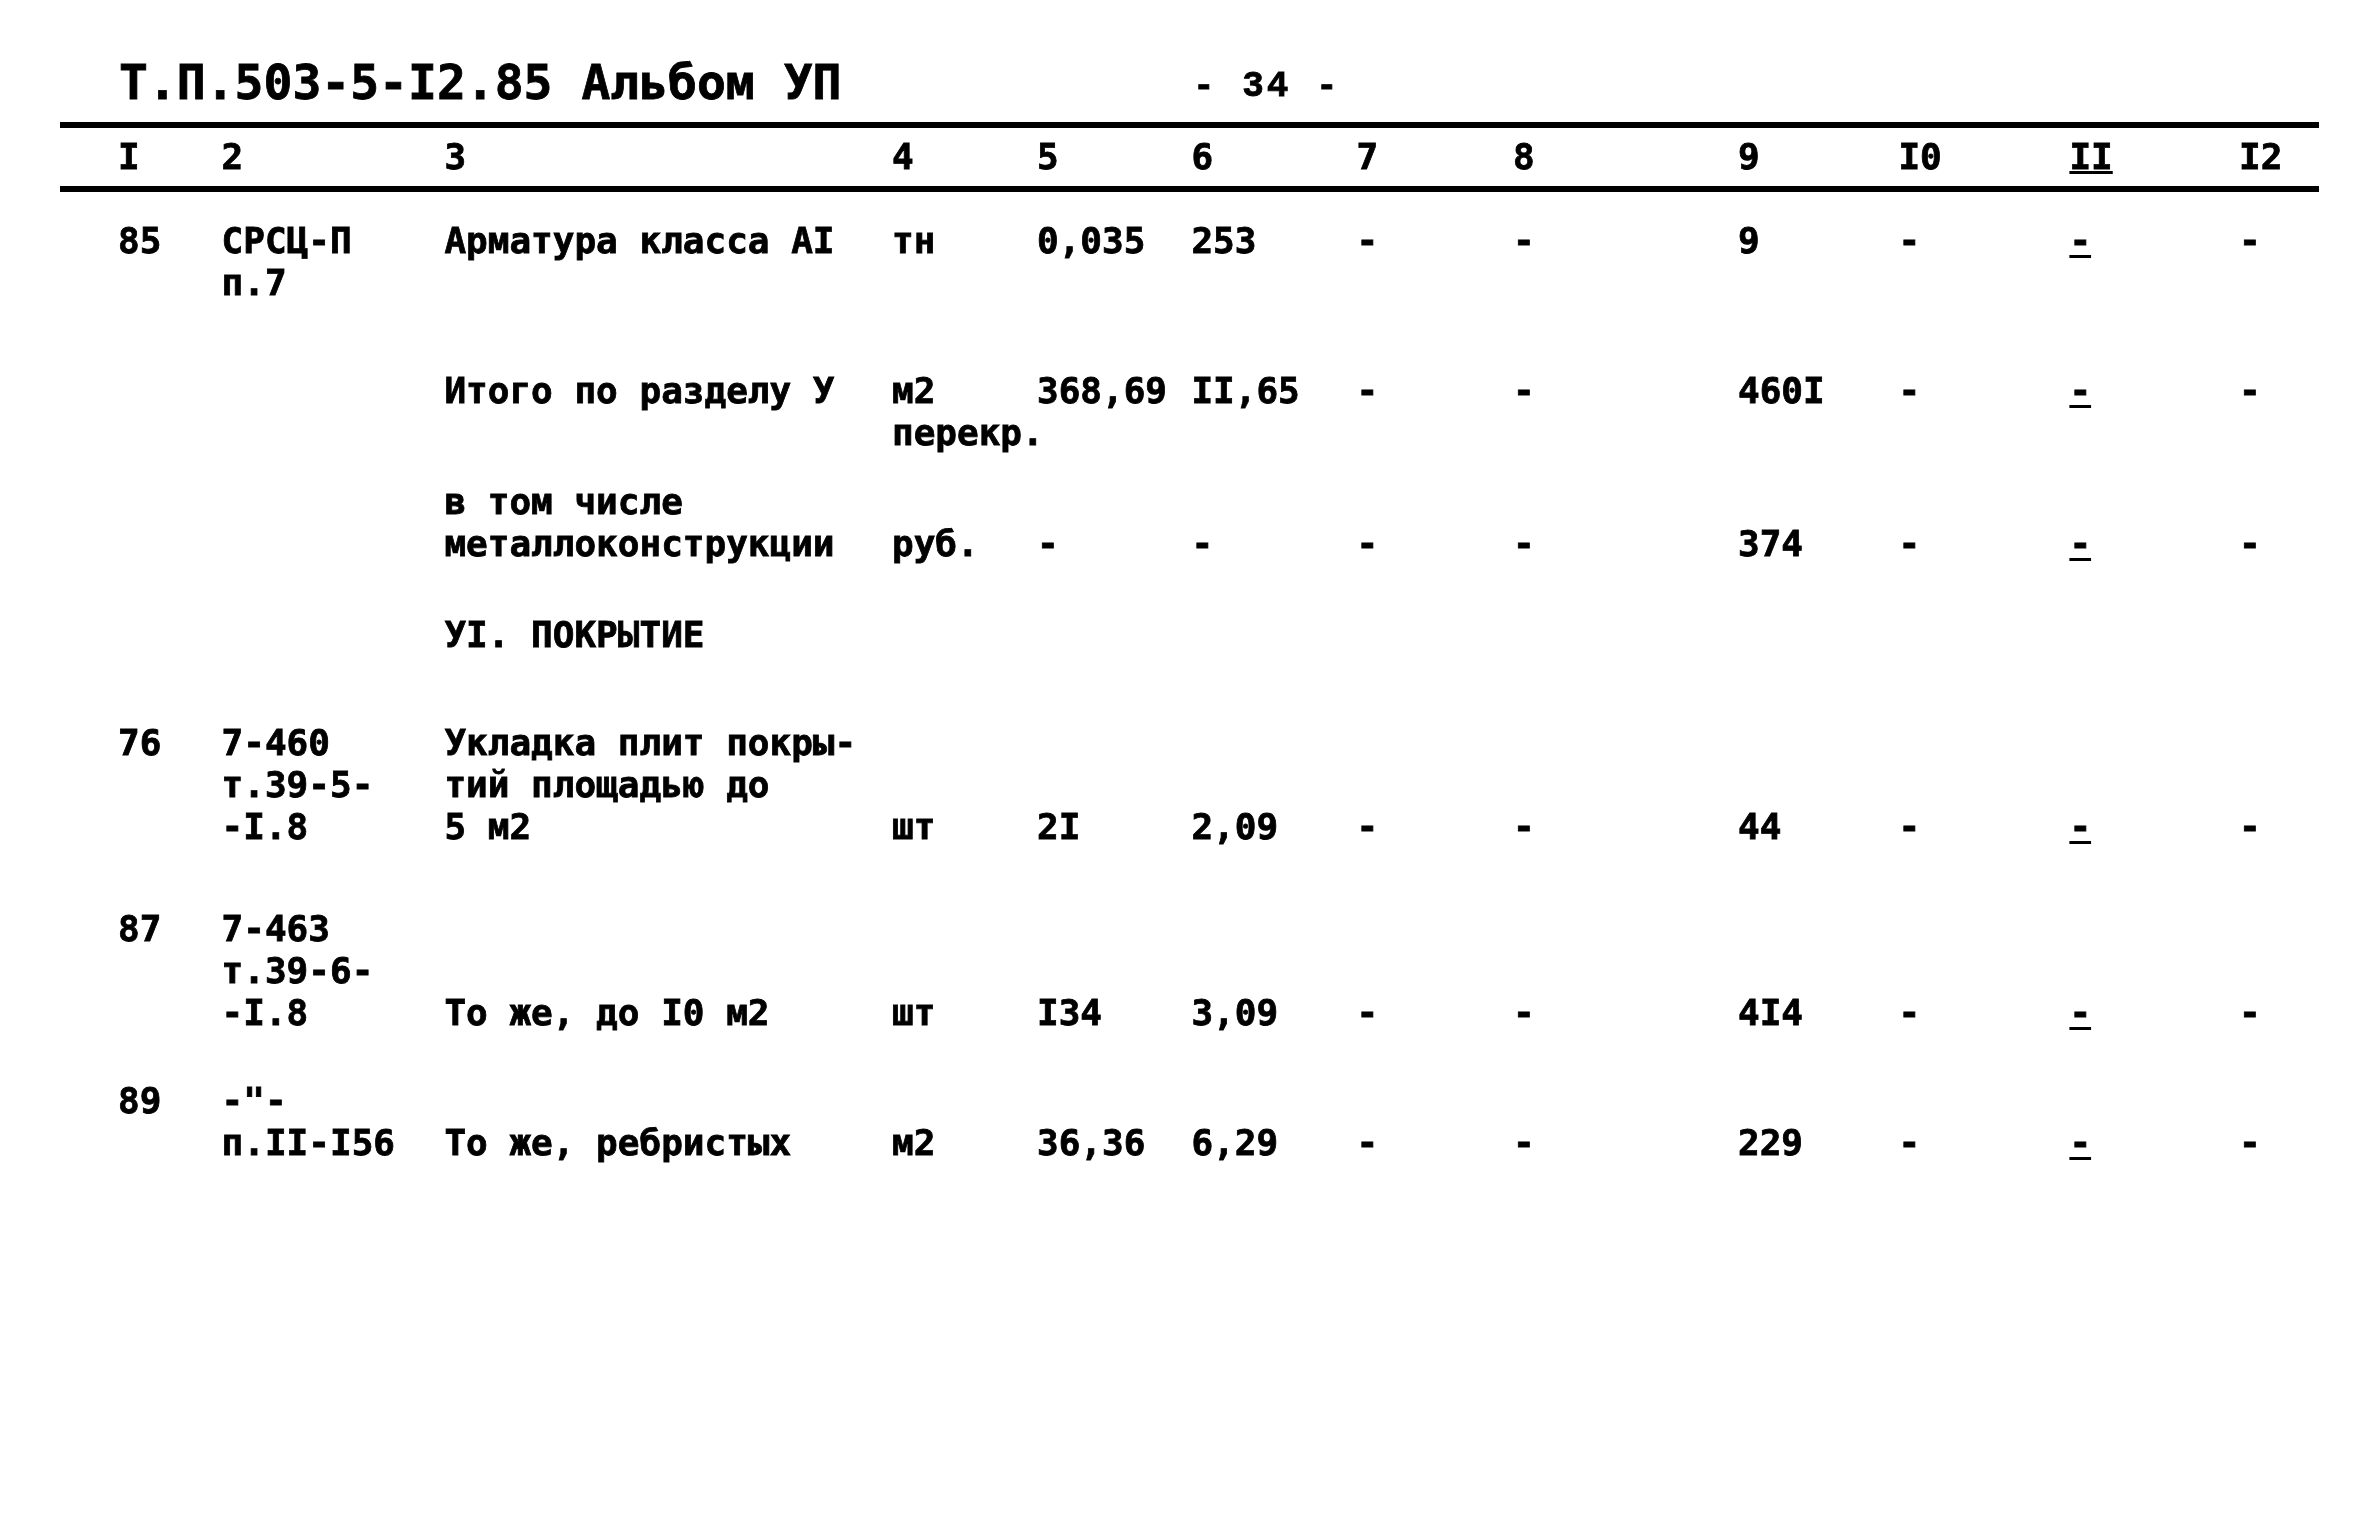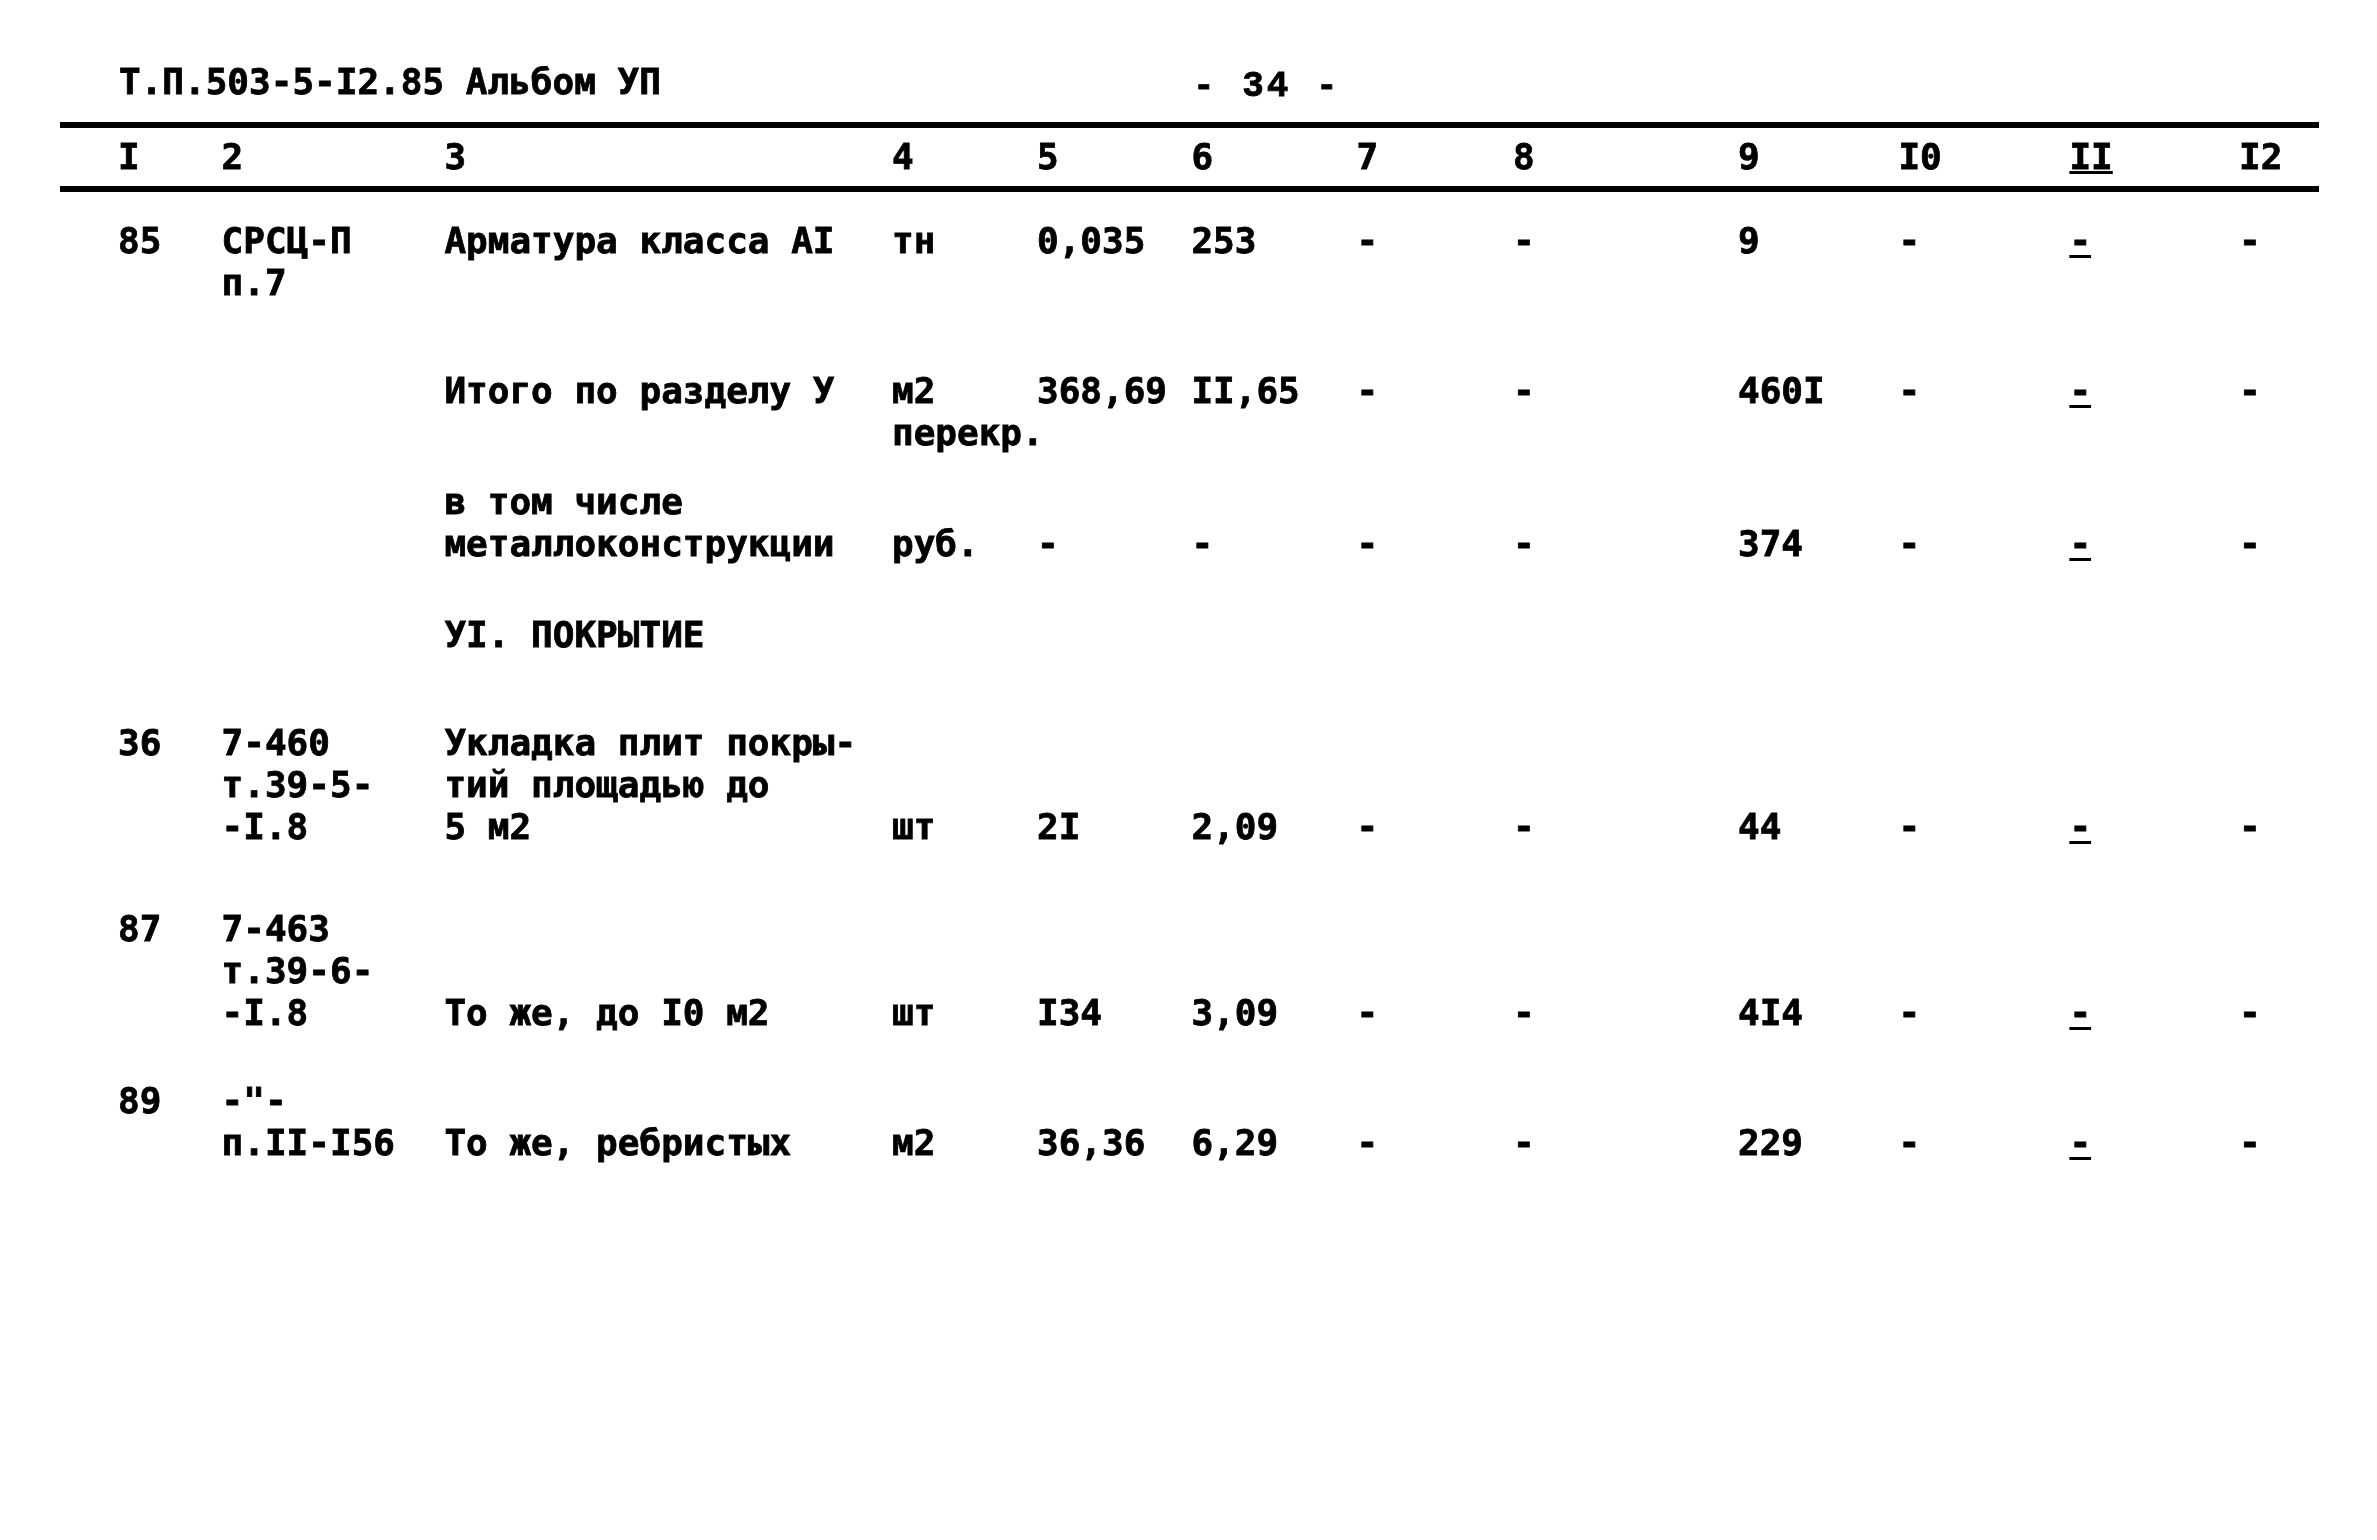--- a/index.html
+++ b/index.html
@@ -2,21 +2,21 @@
 <html style="font-size:12px"><head>
 <meta charset="utf-8">
 <style>
   html,body{margin:0;padding:0;}
   body{
     width:2377px;height:1540px;position:relative;background:#ffffff;
     font-family:"DejaVu Sans Mono","Liberation Mono",monospace;
     font-weight:700;color:#000;
     -webkit-text-stroke:0.8px #000;
   }
-  .doc-title{position:absolute;left:119px;top:61px;font-size:36px;line-height:42px;white-space:pre;}
+  .doc-title{position:absolute;left:119px;top:61px;font-size:48px;line-height:42px;white-space:pre;}
   .page-num{position:absolute;left:1193px;top:66px;font-size:36px;line-height:42px;letter-spacing:3px;white-space:pre;font-family:Liberation Mono, monospace;}
   table.est{
     position:absolute;left:60px;top:122px;width:2259px;
     border-collapse:collapse;table-layout:fixed;
     font-size:36px;line-height:42px;
   }
   .est td{padding:0;white-space:pre-line;vertical-align:top;overflow:visible;}
   .est td:nth-child(1){padding-left:58px;}
   .est td:nth-child(2){padding-left:27.6px;}
   .est td:nth-child(3){padding-left:19.4px;}
@@ -133,21 +133,21 @@
     <td></td>
     <td></td>
     <td></td>
     <td></td>
     <td></td>
     <td></td>
     <td></td>
     <td></td>
   </tr>
   <tr class="r86 valbot">
-    <td>36</td>
+    <td>76</td>
     <td>7-460
 т.39-5-
 -I.8</td>
     <td>Укладка плит покры-
 тий площадью до
 5 м2</td>
     <td>шт</td>
     <td>2I</td>
     <td>2,09</td>
     <td>-</td>

